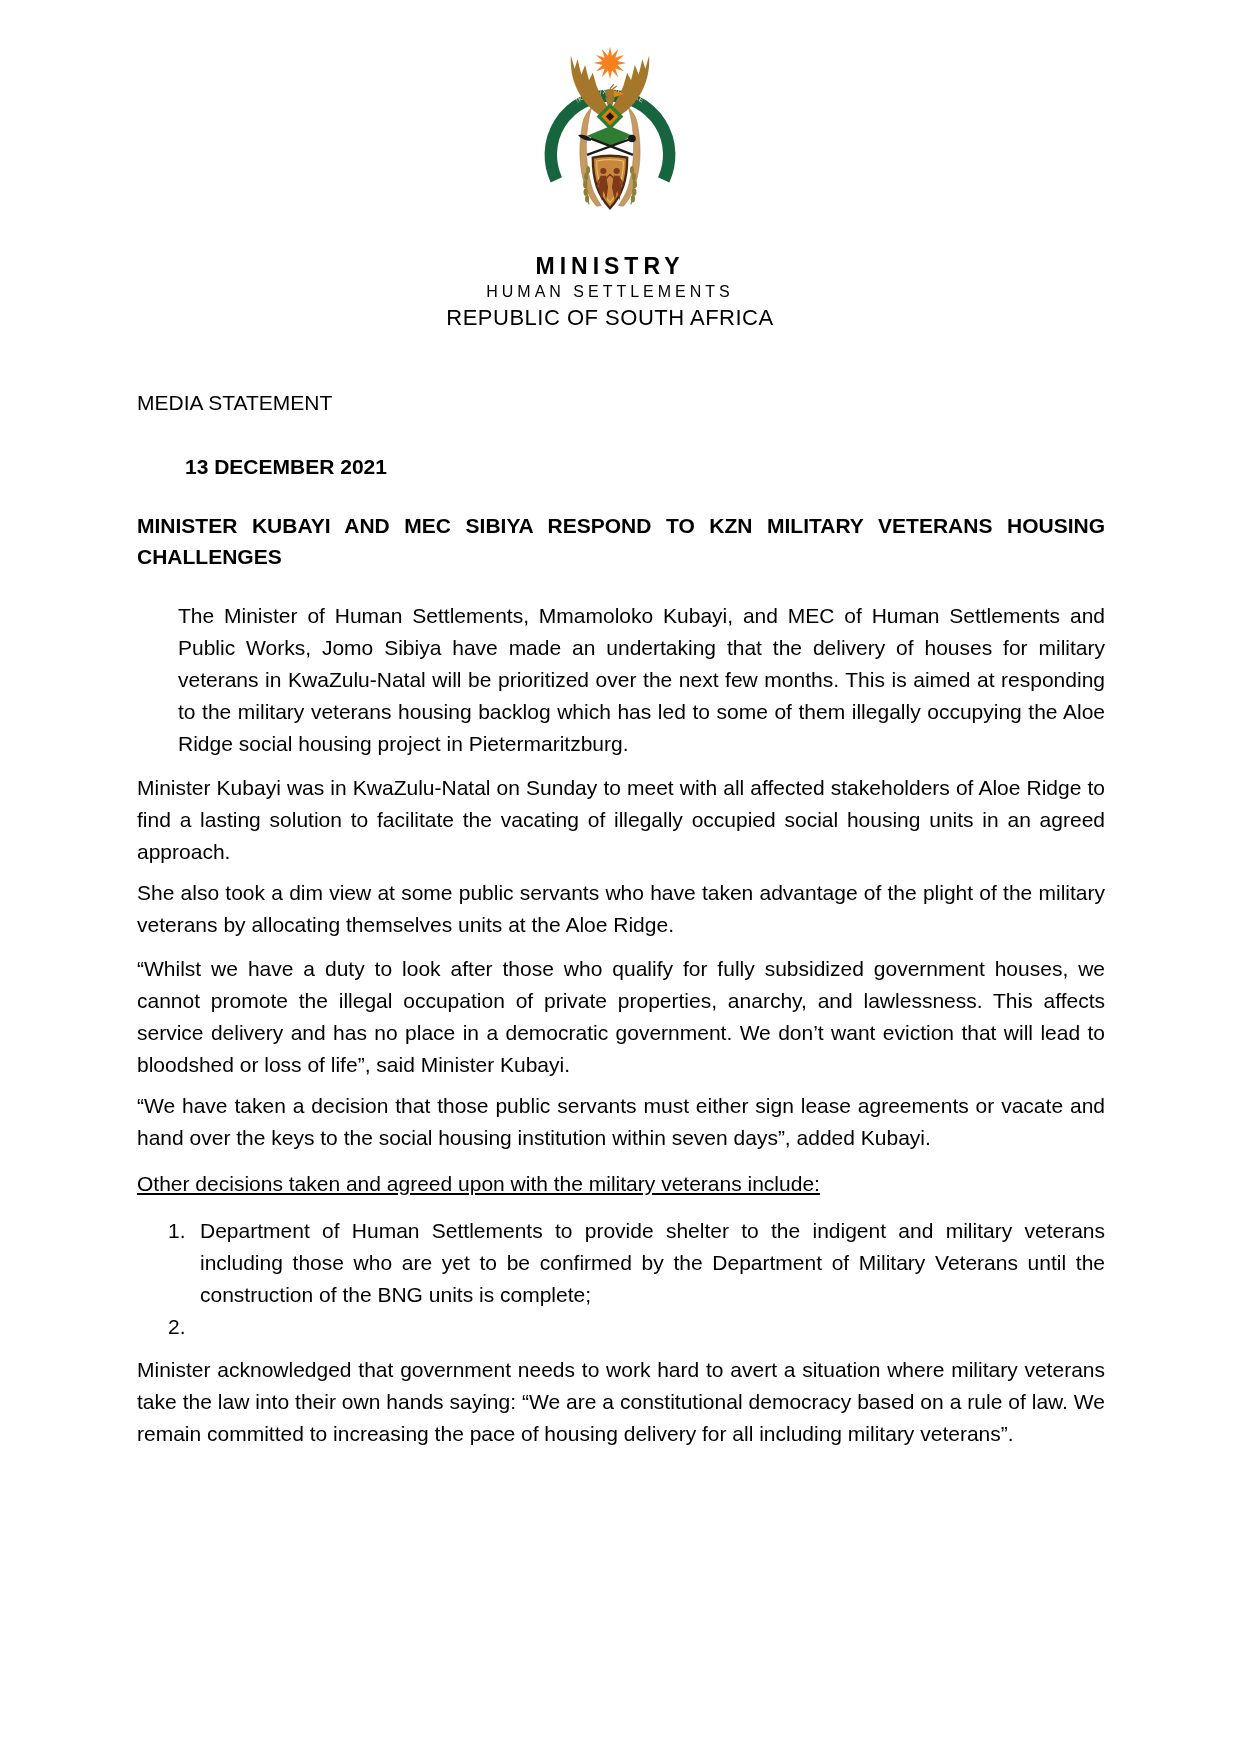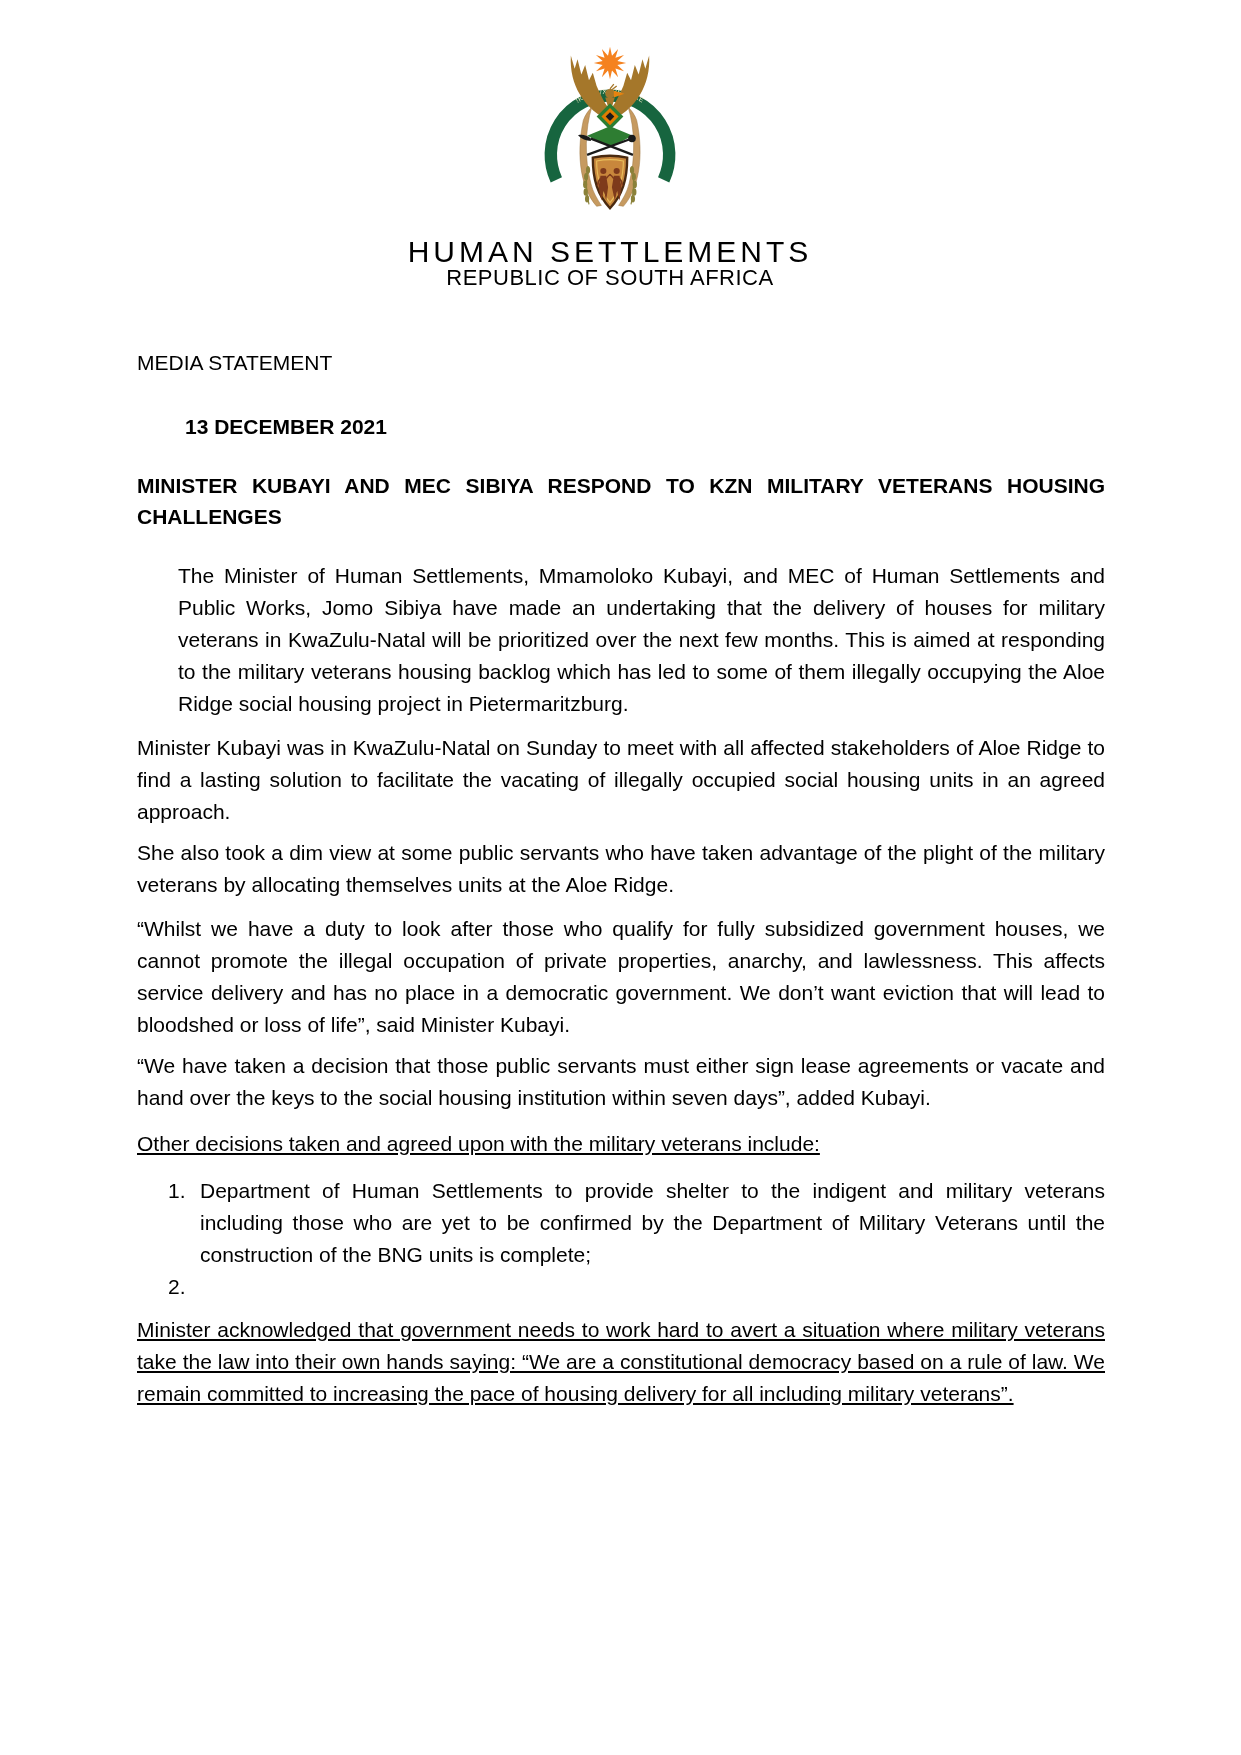--- a/index.html
+++ b/index.html
@@ -22,21 +22,21 @@
   }
   .emblem { display: inline-block; }
   .ministry-line {
     margin-top: 14px;
     font-size: 23px;
     font-weight: bold;
     letter-spacing: 5px;
     line-height: 26px;
   }
   .dept-line {
-    font-size: 30px;
+    font-size: 16px;
     letter-spacing: 4px;
     line-height: 26px;
   }
   .country-line {
     font-size: 22px;
     letter-spacing: 0.5px;
     line-height: 26px;
   }
   
   .content {
@@ -54,21 +54,21 @@
     line-height: 31px;
     text-align: justify;
   }
   .para {
     text-align: justify;
     margin-top: 12px;
   }
   .para.first { margin-top: 28px; margin-left: 41px; }
   .para.p4, .para.p5 { margin-top: 9px; }
   .para.intro { margin-top: 14px; text-decoration: underline; }
-  .para.closing { margin-top: 43px; text-decoration: underline; }
+  .para.closing { margin-top: 43px; }
   ol.decision-list {
     list-style: none;
     margin-top: 15px;
   }
   .list-item {
     position: relative;
     padding-left: 63px;
     text-align: justify;
   }
   .list-item .num {
@@ -140,20 +140,21 @@
       <g fill="#7E3A1B">
         <circle cx="63" cy="133" r="3.2"></circle>
         <path d="M60,138 L66,138 L68,150 L66,164 L63.5,154 L61,164 L58,150 Z"></path>
         <path d="M66,141 C68,138 69.5,137 71,136.5 M60,141 C58,143 57,146 57,149" stroke="#7E3A1B" stroke-width="1.6" fill="none"></path>
         <circle cx="77" cy="133" r="3.2"></circle>
         <path d="M74,138 L80,138 L82,150 L80,164 L77.5,154 L75,164 L72,150 Z"></path>
         <path d="M74,141 C72,138 70.5,137 69,136.5 M80,141 C82,143 83,146 83,149" stroke="#7E3A1B" stroke-width="1.6" fill="none"></path>
       </g>
     </svg>
 
+    <div class="ministry-line">MINISTRY</div>
     <div class="dept-line">HUMAN SETTLEMENTS</div>
     <div class="country-line">REPUBLIC OF SOUTH AFRICA</div>
   </header>
 
   <main class="content">
 
     <p class="label-line">MEDIA STATEMENT</p>
 
     <p class="date-line">13 DECEMBER 2021</p>
 

